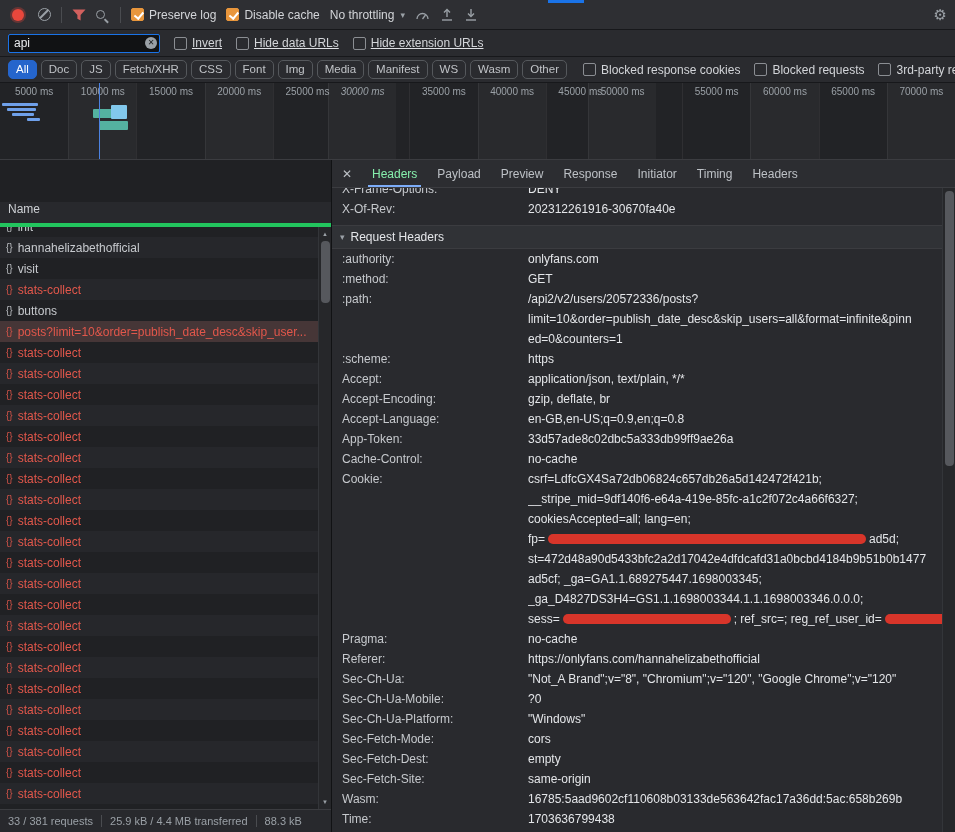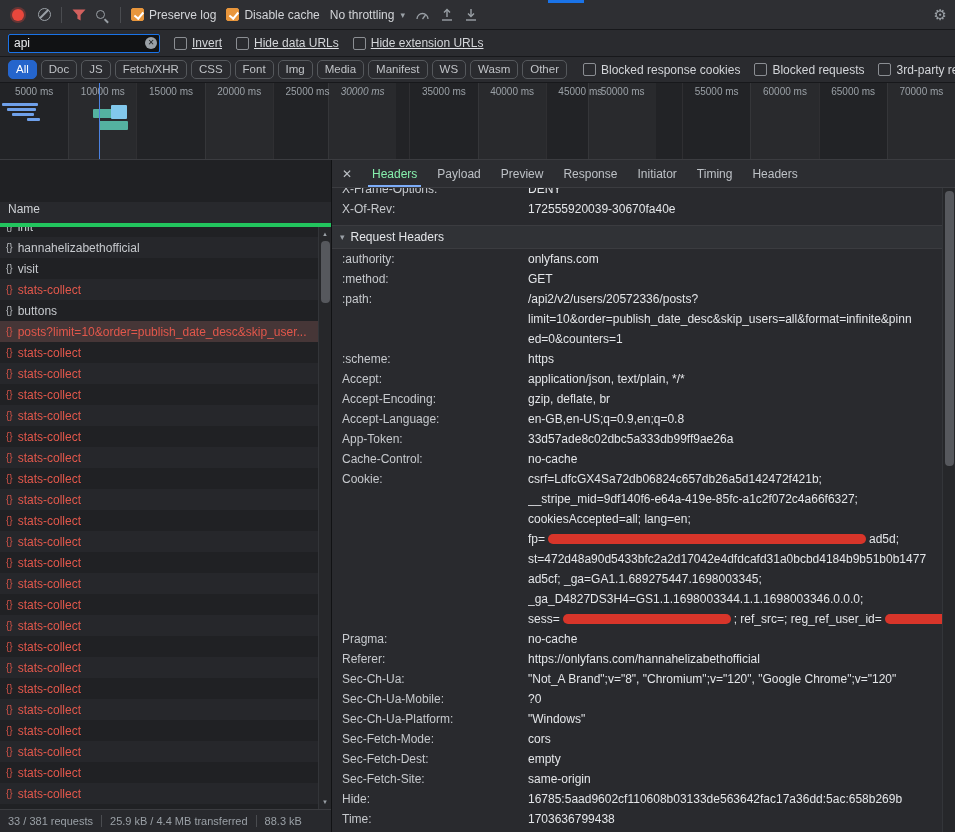--- a/index.html
+++ b/index.html
@@ -404,21 +404,21 @@
         <div class="details-content">
             <div class="hdr-row">
               <div class="hdr-name">X-Frame-Options:</div>
               <div class="hdr-value">
                 <div class="hdr-line">DENY</div>
               </div>
             </div>
             <div class="hdr-row">
               <div class="hdr-name">X-Of-Rev:</div>
               <div class="hdr-value">
-                <div class="hdr-line">172555920039-30670fa40e</div>
+                <div class="hdr-line">202312261916-30670fa40e</div>
               </div>
             </div>
             <div class="section-row">
               <span class="tri">▾</span>
               <span>Request Headers</span>
             </div>
             <div class="hdr-row">
               <div class="hdr-name">:authority:</div>
               <div class="hdr-value">
                 <div class="hdr-line">onlyfans.com</div>
@@ -529,21 +529,21 @@
                 <div class="hdr-line">empty</div>
               </div>
             </div>
             <div class="hdr-row">
               <div class="hdr-name">Sec-Fetch-Site:</div>
               <div class="hdr-value">
                 <div class="hdr-line">same-origin</div>
               </div>
             </div>
             <div class="hdr-row">
-              <div class="hdr-name">Hide:</div>
+              <div class="hdr-name">Wasm:</div>
               <div class="hdr-value">
                 <div class="hdr-line">16785:5aad9602cf110608b03133de563642fac17a36dd:5ac:658b269b</div>
               </div>
             </div>
             <div class="hdr-row">
               <div class="hdr-name">Time:</div>
               <div class="hdr-value">
                 <div class="hdr-line">1703636799438</div>
               </div>
             </div>

